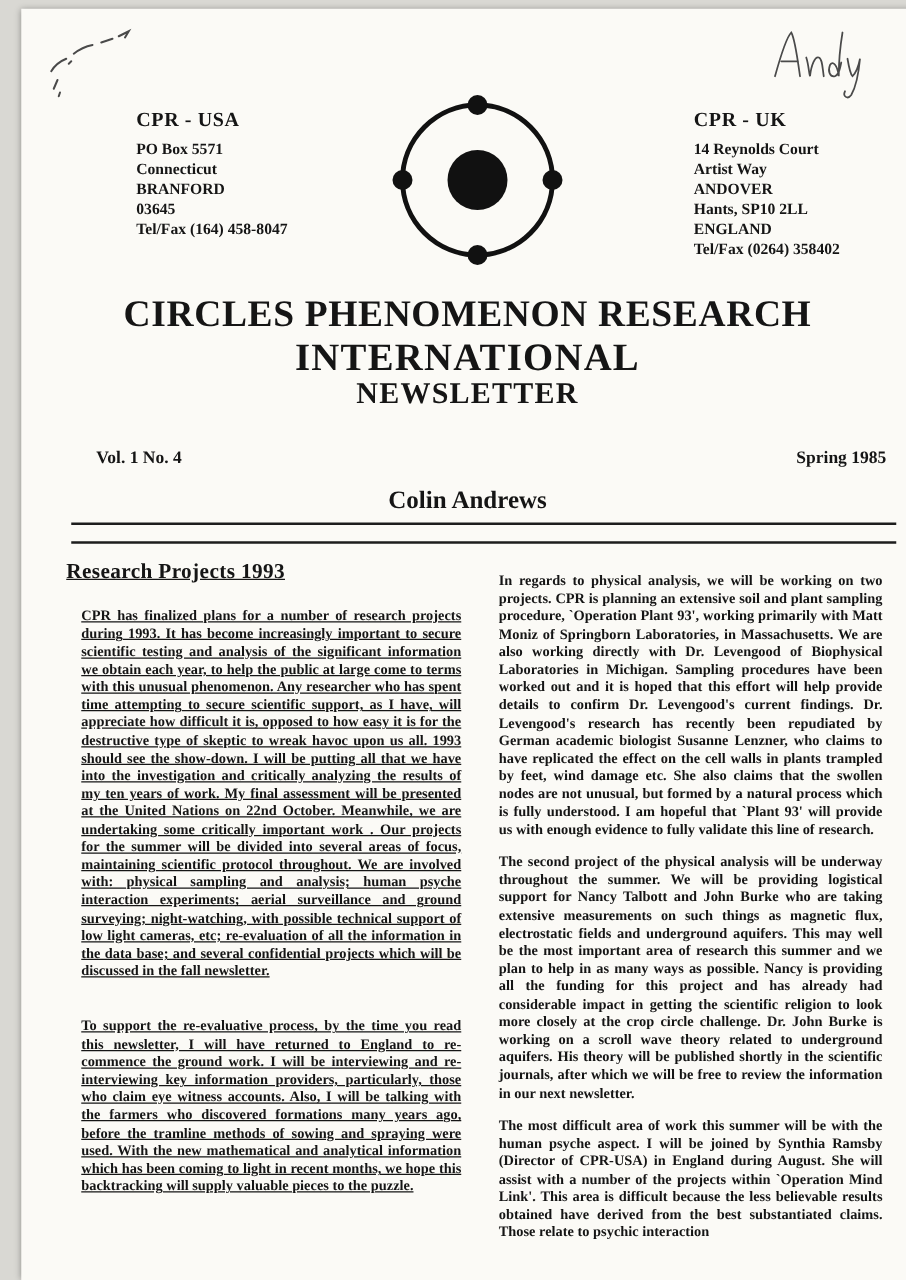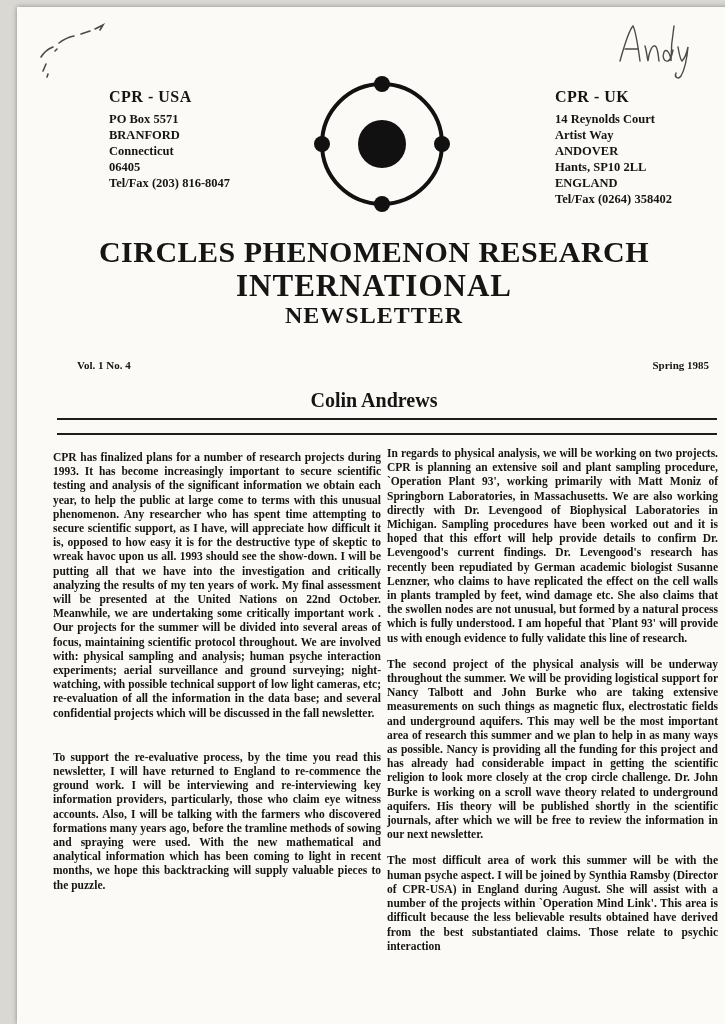--- a/index.html
+++ b/index.html
@@ -23,32 +23,32 @@
   .addr-uk{left:538px;}
   .addr-title{font-size:16px;letter-spacing:.5px;margin-bottom:6px;font-weight:bold;}
   .addr div{white-space:nowrap;}
   
   .logo{position:absolute;left:290px;top:62px;}
   
   .masthead{position:absolute;left:0;top:228px;width:714px;text-align:center;font-weight:bold;}
   .title1{font-size:30px;letter-spacing:.5px;line-height:34px;}
   .title2{font-size:31px;letter-spacing:1px;line-height:33px;}
   .title3{font-size:24px;letter-spacing:1px;line-height:26px;}
-  .volrow{position:absolute;left:60px;right:22px;top:352px;font-size:11px;font-weight:bold;}
+  .volrow{position:absolute;left:60px;right:22px;top:352px;font-size:14px;font-weight:bold;}
   .vol{float:left;}
   .issue{float:right;}
   .author{position:absolute;left:0;top:370px;width:714px;text-align:center;font-size:20px;font-weight:bold;margin-top:12px;}
   .rule{position:absolute;left:40px;width:660px;height:2px;background:#1d1d1d;}
   .rule1{top:411px;}
   .rule2{top:426px;}
   
   .col{position:absolute;font-size:11.5px;font-weight:bold;line-height:14.2px;text-align:justify;}
-  .col p{margin:0;}
+  .col p{margin:12px;}
   .col-left{left:36px;top:443px;width:328px;}
-  .col-left p{margin-bottom:30px;}
+  .col-left p{margin-bottom:30px;text-decoration:underline;}
   .col-right{left:370px;top:439px;width:331px;}
   .col-right p{margin-bottom:12px;}
   .col-heading{font-size:17px;font-weight:bold;text-decoration:underline;letter-spacing:.3px;margin:0 0 22px 0;text-align:left;}
 </style>
 </head>
 <body>
 
 <div class="page">
 
   <svg class="scribble" width="120" height="80" viewBox="0 0 120 80">
@@ -69,24 +69,24 @@
       <path d="M8,30 L21,30"></path>
       <path d="M28,27 C30,33 30,39 31,42 C32,33 35,26 38,27 C41,28 41,36 42,42"></path>
       <path d="M57,7 C55,19 54,32 54,42 C53,33 49,29 47,33 C45,38 47,43 51,42 C54,41 55,36 56,31"></path>
       <path d="M61,28 C62,34 63,40 65,42 C68,39 70,33 71,28 C70,39 68,50 64,57 C61,61 57,58 59,54"></path>
     </g>
   </svg>
 
   <div class="addr addr-usa">
     <div class="addr-title">CPR - USA</div>
     <div>PO Box 5571</div>
+    <div>Connecticut</div>
     <div>BRANFORD</div>
-    <div>Connecticut</div>
-    <div>06405</div>
-    <div>Tel/Fax (203) 816-8047</div>
+    <div>03645</div>
+    <div>Tel/Fax (164) 458-8047</div>
   </div>
 
   <svg class="logo" width="150" height="150" viewBox="0 0 150 150">
     <circle cx="75" cy="75" r="60" fill="none" stroke="#111" stroke-width="4"></circle>
     <circle cx="75" cy="75" r="24" fill="#111"></circle>
     <circle cx="75" cy="15" r="8" fill="#111"></circle>
     <circle cx="75" cy="135" r="8" fill="#111"></circle>
     <circle cx="15" cy="75" r="8" fill="#111"></circle>
     <circle cx="135" cy="75" r="8" fill="#111"></circle>
   </svg>
@@ -111,20 +111,21 @@
     <span class="vol">Vol. 1  No. 4</span>
     <span class="issue">Spring 1985</span>
   </div>
 
   <div class="author">Colin Andrews</div>
 
   <div class="rule rule1"></div>
   <div class="rule rule2"></div>
 
   <div class="col col-left">
+    <h2 class="col-heading">Research Projects 1993</h2>
     <p>CPR has finalized plans for a number of research projects during 1993.  It has become increasingly important to secure scientific testing and analysis of the significant information we obtain each year, to help the public at large come to terms with this unusual phenomenon.  Any researcher who has spent time attempting to secure scientific support, as I have, will appreciate how difficult it is, opposed to how easy it is for the destructive type of skeptic to wreak havoc upon us all.  1993 should see the show-down.  I will be putting all that we have into the investigation and critically analyzing the results of my ten years of work.  My final assessment will be presented at the United Nations on 22nd October.  Meanwhile, we are undertaking some critically important work .  Our projects for the summer will be divided into several areas of focus, maintaining scientific protocol throughout.  We are involved with: physical sampling and analysis;  human psyche interaction experiments;  aerial surveillance and ground surveying; night-watching, with possible technical support of low light cameras, etc; re-evaluation of all the information in the data base; and several confidential projects which will be discussed in the fall newsletter.</p>
     <p>To support the re-evaluative process,  by the time you read this newsletter, I will have returned to England to re-commence the ground work.  I will be interviewing and re-interviewing key information providers, particularly, those who claim eye witness accounts. Also, I will be talking with the farmers who discovered formations many years ago, before the tramline methods of sowing and spraying were used.  With the new mathematical and  analytical information which has been coming to light in recent months, we hope this backtracking will supply valuable pieces to the puzzle.</p>
   </div>
 
   <div class="col col-right">
     <p>In regards to physical analysis, we will be working on two projects.  CPR is planning an extensive soil and plant sampling procedure, `Operation Plant 93',  working primarily with Matt Moniz of Springborn Laboratories, in Massachusetts.  We are also working directly with Dr. Levengood of Biophysical Laboratories in Michigan. Sampling procedures have been worked out and it is hoped that this effort will help provide details to confirm Dr. Levengood's current findings.  Dr. Levengood's research has recently been repudiated by German academic biologist Susanne Lenzner, who claims to have replicated the effect on the cell walls in plants trampled by feet, wind damage etc.  She also claims that the swollen nodes are not unusual, but formed by a natural process which is fully understood. I am hopeful that `Plant 93' will provide us with enough evidence to fully validate this line of research.</p>
     <p>The second project of the physical analysis will be underway throughout the summer. We will be providing logistical support for Nancy Talbott and John Burke who are taking extensive measurements on such things as magnetic flux, electrostatic fields  and underground aquifers.  This may well be the most important area of research this summer and we plan to help in as many ways as possible.  Nancy is providing all the funding for this project and has already had considerable impact in getting the scientific religion to look more closely at the crop circle challenge.  Dr. John Burke is working on a scroll wave theory related to underground aquifers.  His theory will be published shortly in the scientific journals,  after which we will be free to review the information in our next newsletter.</p>
     <p>The most difficult area of work this summer will be with the human psyche aspect.  I will be joined by Synthia Ramsby (Director of CPR-USA) in England during August.  She will assist with a number of the projects within `Operation Mind Link'.  This area is difficult because the less believable results obtained have derived from the best substantiated claims.  Those relate to psychic interaction</p>
   </div>
 

